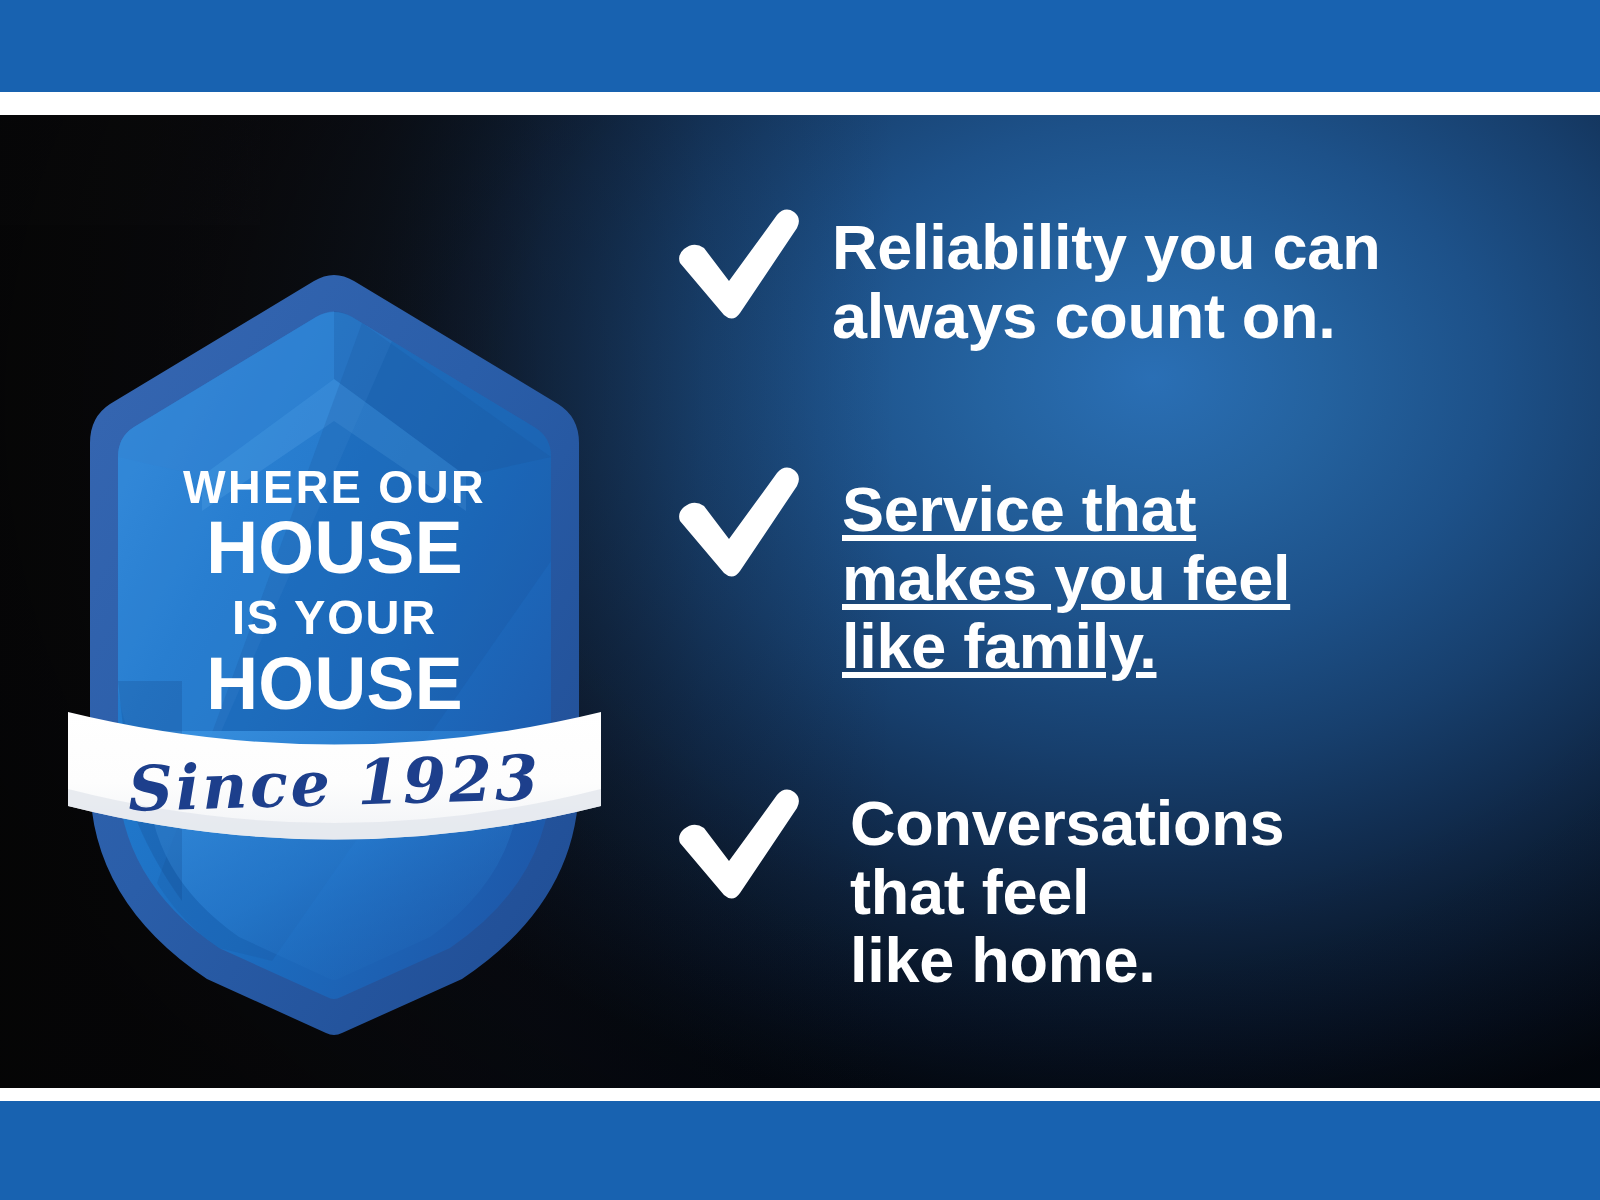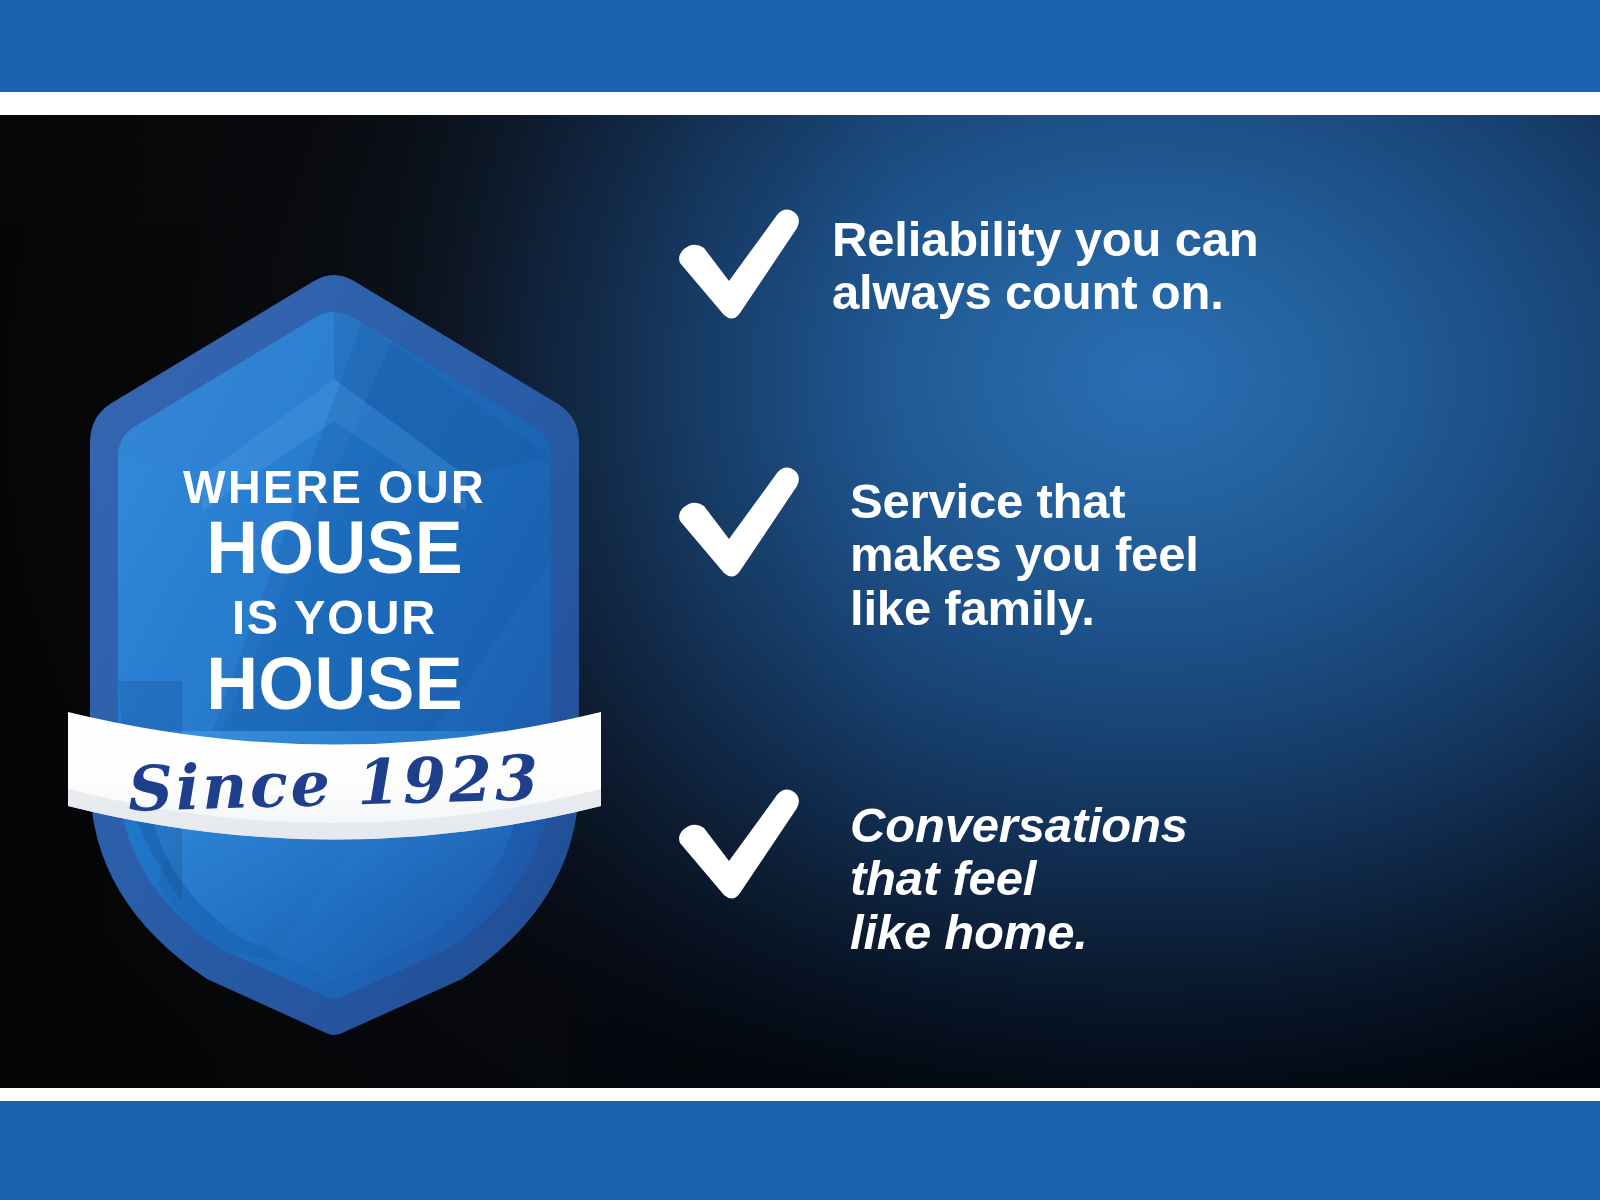--- a/index.html
+++ b/index.html
@@ -167,28 +167,28 @@
     width: 132px;
     height: 120px;
   }
   .check svg { display: block; width: 100%; height: 100%; }
 
   .btext {
     position: absolute;
     color: #ffffff;
     font-family: "Liberation Sans", sans-serif;
     font-weight: 700;
-    font-size: 49px;
+    font-size: 63px;
     line-height: 1.09;
     letter-spacing: -0.004em;
     white-space: pre-line;
   }
   #btext-0 { left: 160px; top: 8px; }
-  #btext-1 { left: 178px; top: 12px; }
-  #btext-2 { left: 178px; top: 14px; font-style: italic; }
+  #btext-1 { left: 170px; top: 12px; text-decoration: underline; }
+  #btext-2 { left: 178px; top: 4px; }
 </style>
 </head>
 <body>
 
 <div id="stage">
 
   <div class="bar" id="bar-top"></div>
   <div class="bar-gap" id="gap-top"></div>
 
   <div id="canvas">

